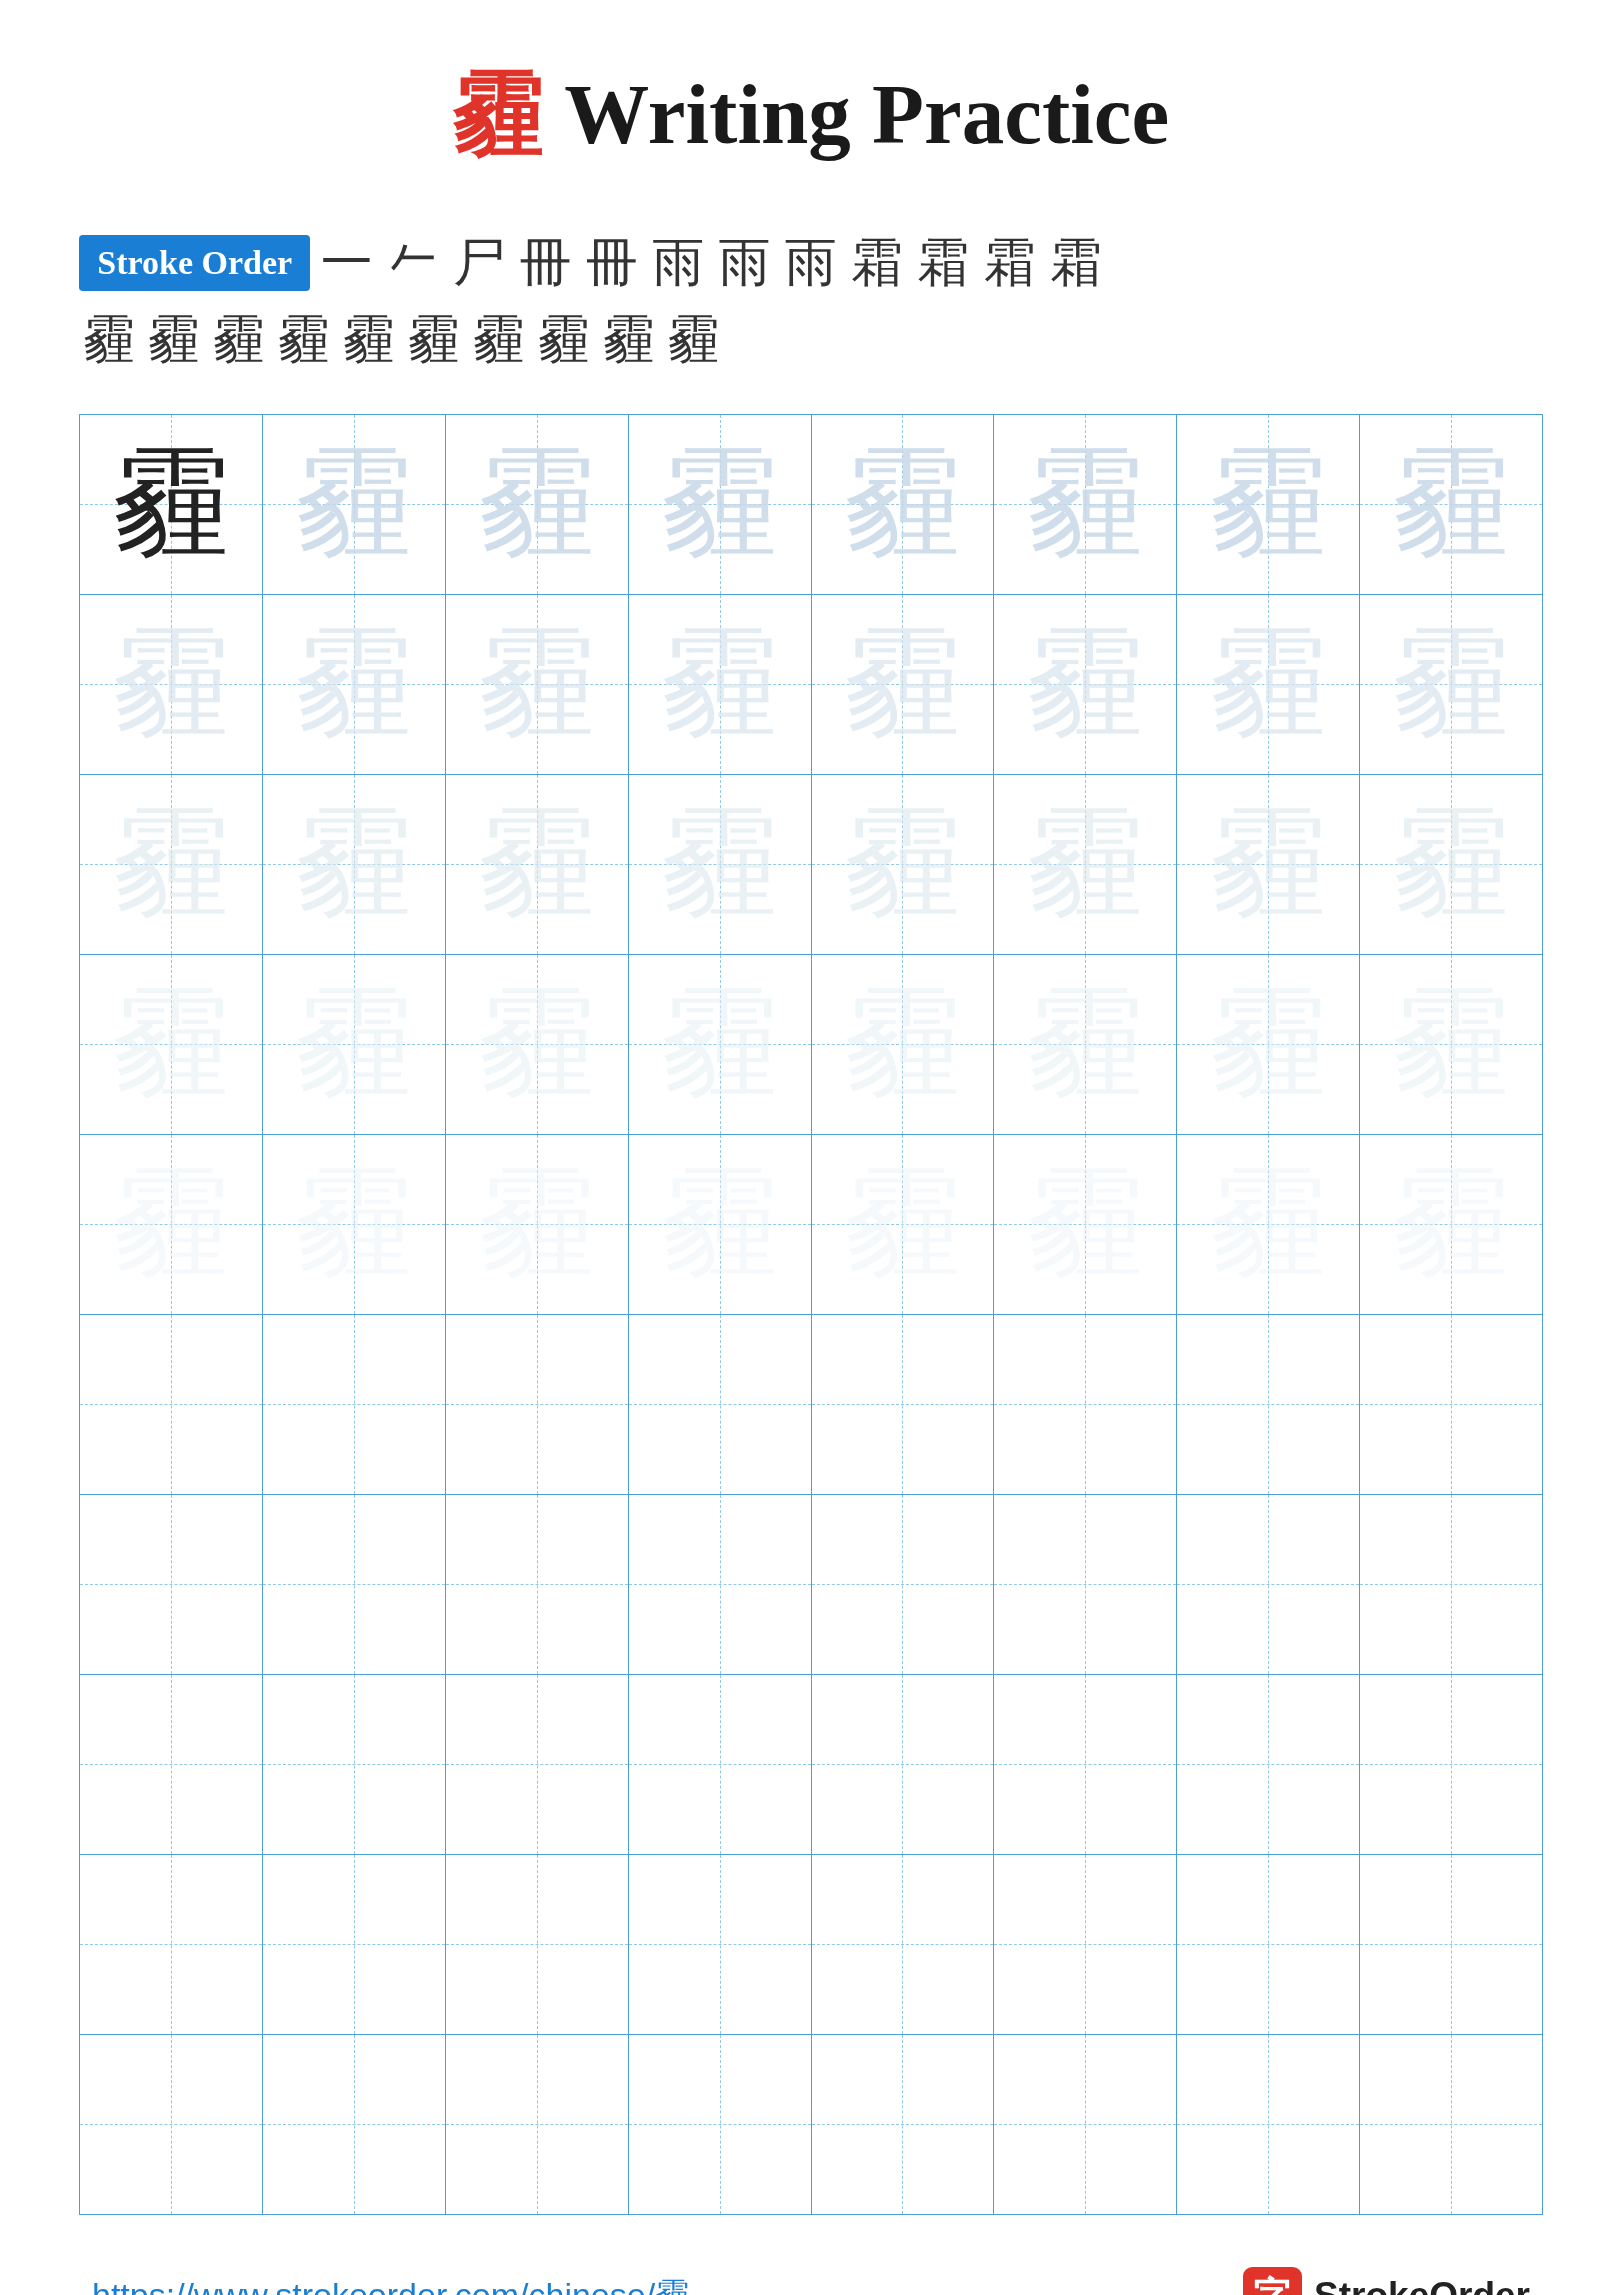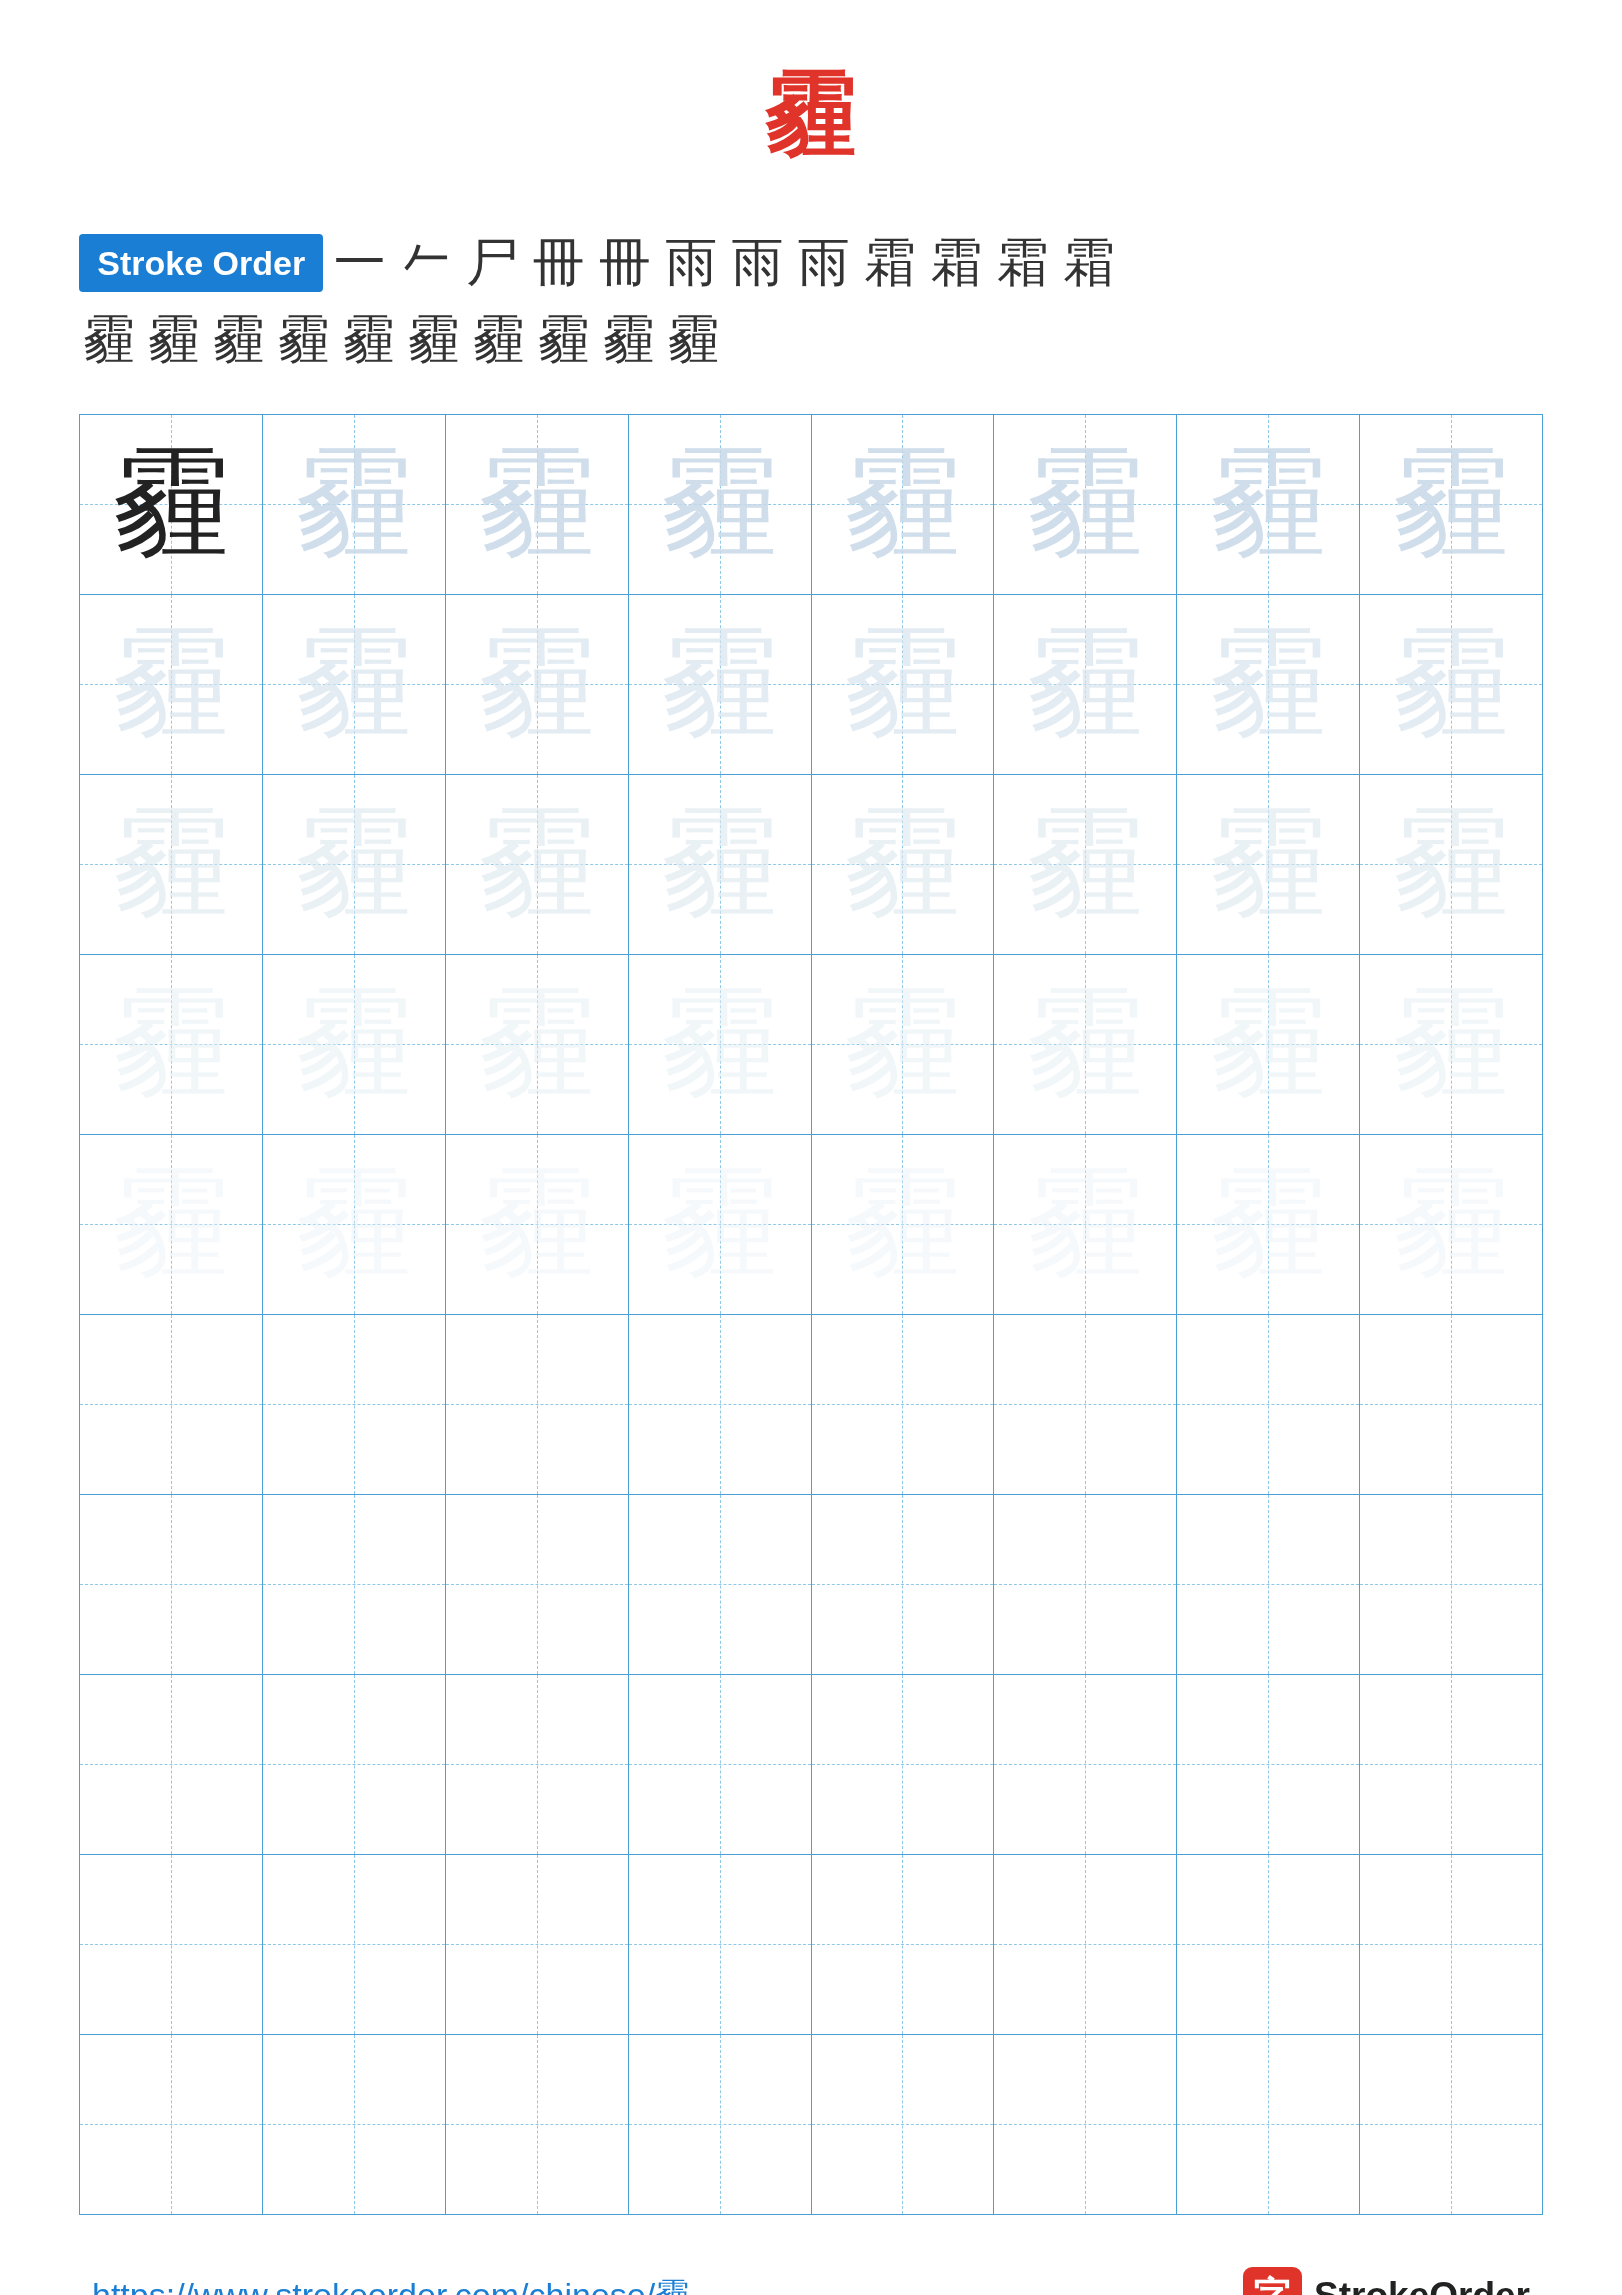--- a/index.html
+++ b/index.html
@@ -47,21 +47,21 @@
       flex-wrap: wrap;
       gap: 6.5px;
       margin-bottom: 6.5px;
     }
 
     .stroke-order-badge {
       background: #1a7fd4;
       color: white;
       padding: 9.2px 18.3px;
       font-size: 34px;
-      font-family: Liberation Sans, sans-serif;
+      font-family: Liberation Serif, serif;
       font-weight: bold;
       border-radius: 3.9px;
       white-space: nowrap;
     }
 
     .stroke-char {
       font-size: 52px;
       color: #333;
       margin: 0 3.9px;
     }
@@ -182,20 +182,21 @@
       margin-top: 2.6px;
     }
   </style>
 </head>
 <body>
 
 <div class="page">
 
   <div class="title">
     <span class="title-char">霾</span>
+    <span>Writing Practice</span>
   </div>
 
   <div class="stroke-order-section">
     <div class="stroke-order-row">
       <span class="stroke-order-badge">Stroke Order</span>
       <span class="stroke-char">一</span>
       <span class="stroke-char">𠂉</span>
       <span class="stroke-char">尸</span>
       <span class="stroke-char">冊</span>
       <span class="stroke-char">冊</span>

